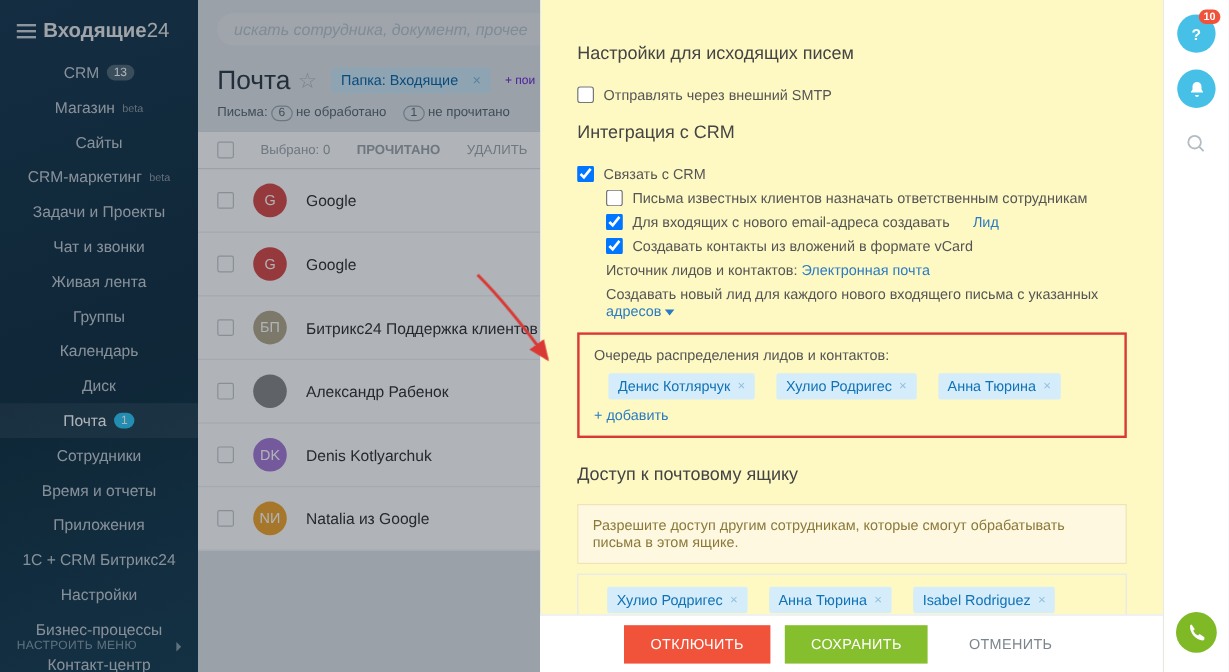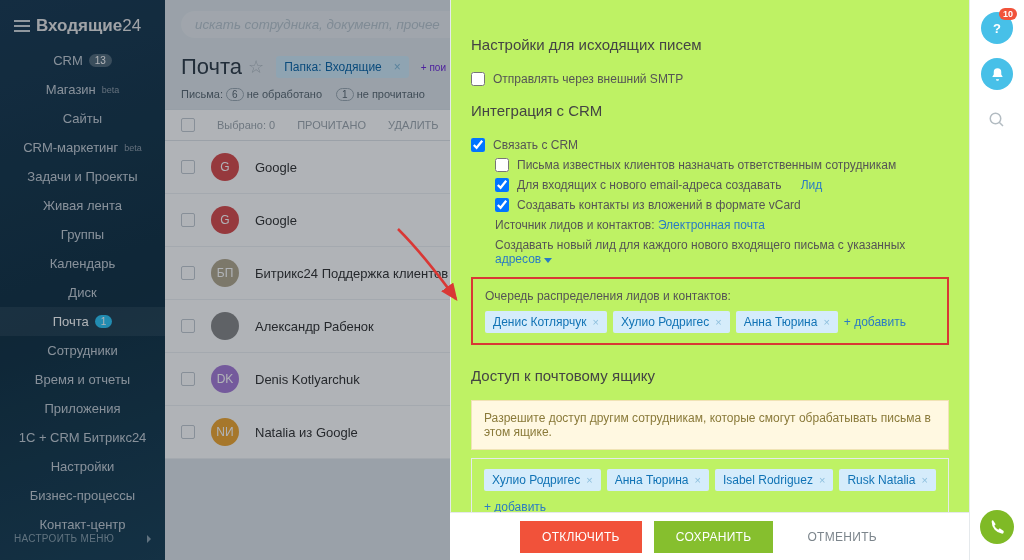--- a/index.html
+++ b/index.html
@@ -31,31 +31,31 @@
 .status-line { padding:4px 16px 8px; font-size:11px; color:#5a6872; display:flex; gap:14px;}
 .status-line .num{display:inline-block;border:1px solid #9aa7b1;border-radius:9px;padding:0 5px;font-size:10px;}
 .toolbar { background:#fff; border-top:1px solid #dbe2e7; border-bottom:1px solid #e0e5e9; padding:8px 16px; display:flex; align-items:center; gap:22px; color:#9ea7ae; font-size:11px;}
 .cb{width:14px;height:14px;border:1px solid #c3cbd1;border-radius:2px;display:inline-block;}
 .mail-list { background:#fff; }
 .mail-row { display:flex; align-items:center; gap:16px; padding:12px 16px; border-bottom:1px solid #eef1f4;}
 .avatar { width:28px; height:28px; border-radius:50%; display:flex; align-items:center; justify-content:center; color:#fff; font-size:12px; font-weight:500;}
 .sender { color:#333; font-size:13px; flex:1;}
 .subj { color:#1e6fb8; font-size:12px;}
 
-.panel { position:absolute; left:450px; top:0; bottom:0; right:55px; background:#bef264; border-left:1px solid #e5e9ec; overflow-y:auto; padding:28px 20px 70px;}
+.panel { position:absolute; left:450px; top:0; bottom:0; right:55px; background:#fef9c3; border-left:1px solid #e5e9ec; overflow-y:auto; padding:28px 30px 70px;}
 .section-h { font-size:15px; color:#444; font-weight:400; margin:8px 0 16px;}
 .opt-row { display:flex; align-items:flex-start; gap:8px; font-size:12px; color:#555; padding:3px 0;}
 .opt-row.indent { padding-left:24px;}
 input[type=checkbox]{width:14px;height:14px;}
 .link { color:#2a7bc4; text-decoration:none; cursor:pointer;}
 .src-row { padding:3px 0 3px 24px; font-size:12px; color:#555;}
 .highlight-box { border:2px solid #d93835; margin-top:8px; padding:10px 12px;}
 .queue-label { font-size:12px; color:#555; margin-bottom:8px;}
 .tags { display:flex; flex-wrap:wrap; gap:6px; align-items:center;}
-.tag { background:#d5ecfb; color:#1173b5; font-size:12px; padding:4px 8px; border-radius:2px; display:inline-flex; align-items:center; gap:6px;}
+.tag { background:#d5ecfb; color:#1173b5; font-size:12px; padding:4px 8px; border-radius:2px; display:inline-flex; align-items:center; gap:6px;margin-left:12px;}
 .tag .tx{color:#8dbfdd; font-size:11px;}
 .add-link { color:#2a7bc4; font-size:12px; cursor:pointer;}
 .note-box { background:#fff8e1; border:1px solid #f0e3b5; padding:10px 12px; font-size:12px; color:#8a7a3a; margin-top:10px;}
 .access-tags { border:1px solid #e5e9ec; padding:10px 12px; margin-top:8px;}
 .panel-footer { position:absolute; left:450px; right:55px; bottom:0; height:48px; background:#fff; border-top:1px solid #e5e9ec; display:flex; align-items:center; justify-content:center; gap:12px;}
 .btn { border:none; padding:9px 22px; font-size:12px; cursor:pointer; color:#fff; letter-spacing:0.3px;}
 .btn.save{background:#86bf2e;} .btn.off{background:#f1523a;} .btn.cancel{background:transparent;color:#7c858c;}
 
 .rightbar { position:absolute; right:0; top:0; width:55px; height:100%; background:#fff; border-left:1px solid #e5e9ec; display:flex; flex-direction:column; align-items:center; padding-top:12px; gap:14px;}
 .ricon { width:32px; height:32px; border-radius:50%; display:flex; align-items:center; justify-content:center; position:relative; cursor:pointer;}
@@ -91,20 +91,23 @@
       </div>
       <div class="nav-item">
         <span>Сайты</span>
       </div>
       <div class="nav-item">
         <span>CRM-маркетинг</span>
         <span class="beta">beta</span>
       </div>
       <div class="nav-item">
         <span>Задачи и Проекты</span>
+      </div>
+      <div class="nav-item">
+        <span>Чат и звонки</span>
       </div>
       <div class="nav-item">
         <span>Живая лента</span>
       </div>
       <div class="nav-item">
         <span>Группы</span>
       </div>
       <div class="nav-item">
         <span>Календарь</span>
       </div>
@@ -159,21 +162,21 @@
       </span>
     <span style="color:#6d28d9;font-size:10px;">+ пои</span>
   </div>
   <div class="status-line">
     <span><span>Письма:</span> <span class="num">6</span> <span>не обработано</span></span>
     <span><span class="num">1</span> <span>не прочитано</span></span>
   </div>
   <div class="toolbar">
     <span class="cb"></span>
     <span>Выбрано: 0</span>
-    <span style="display:flex;align-items:center;gap:4px;">ПРОЧИТАНО</span>
+    <span style="display:flex;align-items:center;gap:4px;font-weight:bold;">ПРОЧИТАНО</span>
     <span>УДАЛИТЬ</span>
   </div>
   <div class="mail-list" id="mails">
       <div class="mail-row">
         <span class="cb"></span>
         <span class="avatar" style="background:#d94c4c">G</span>
         <span class="sender">Google</span>
         <span class="subj">Со</span>
       </div>
       <div class="mail-row">

